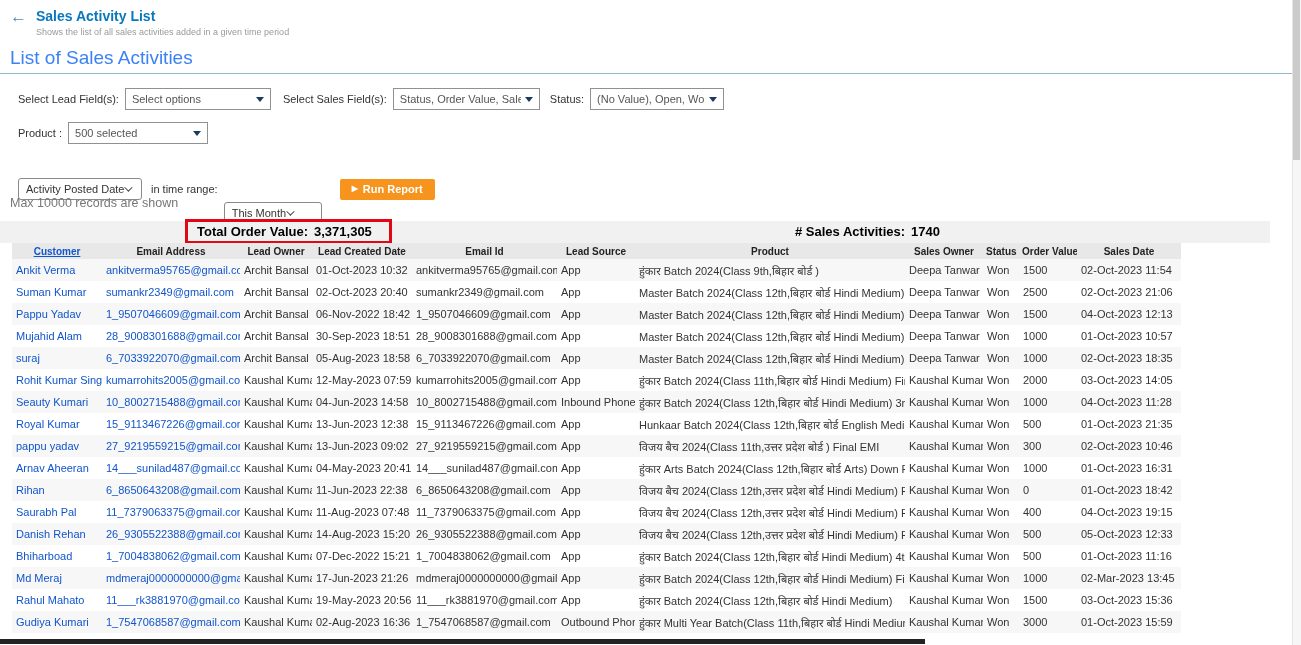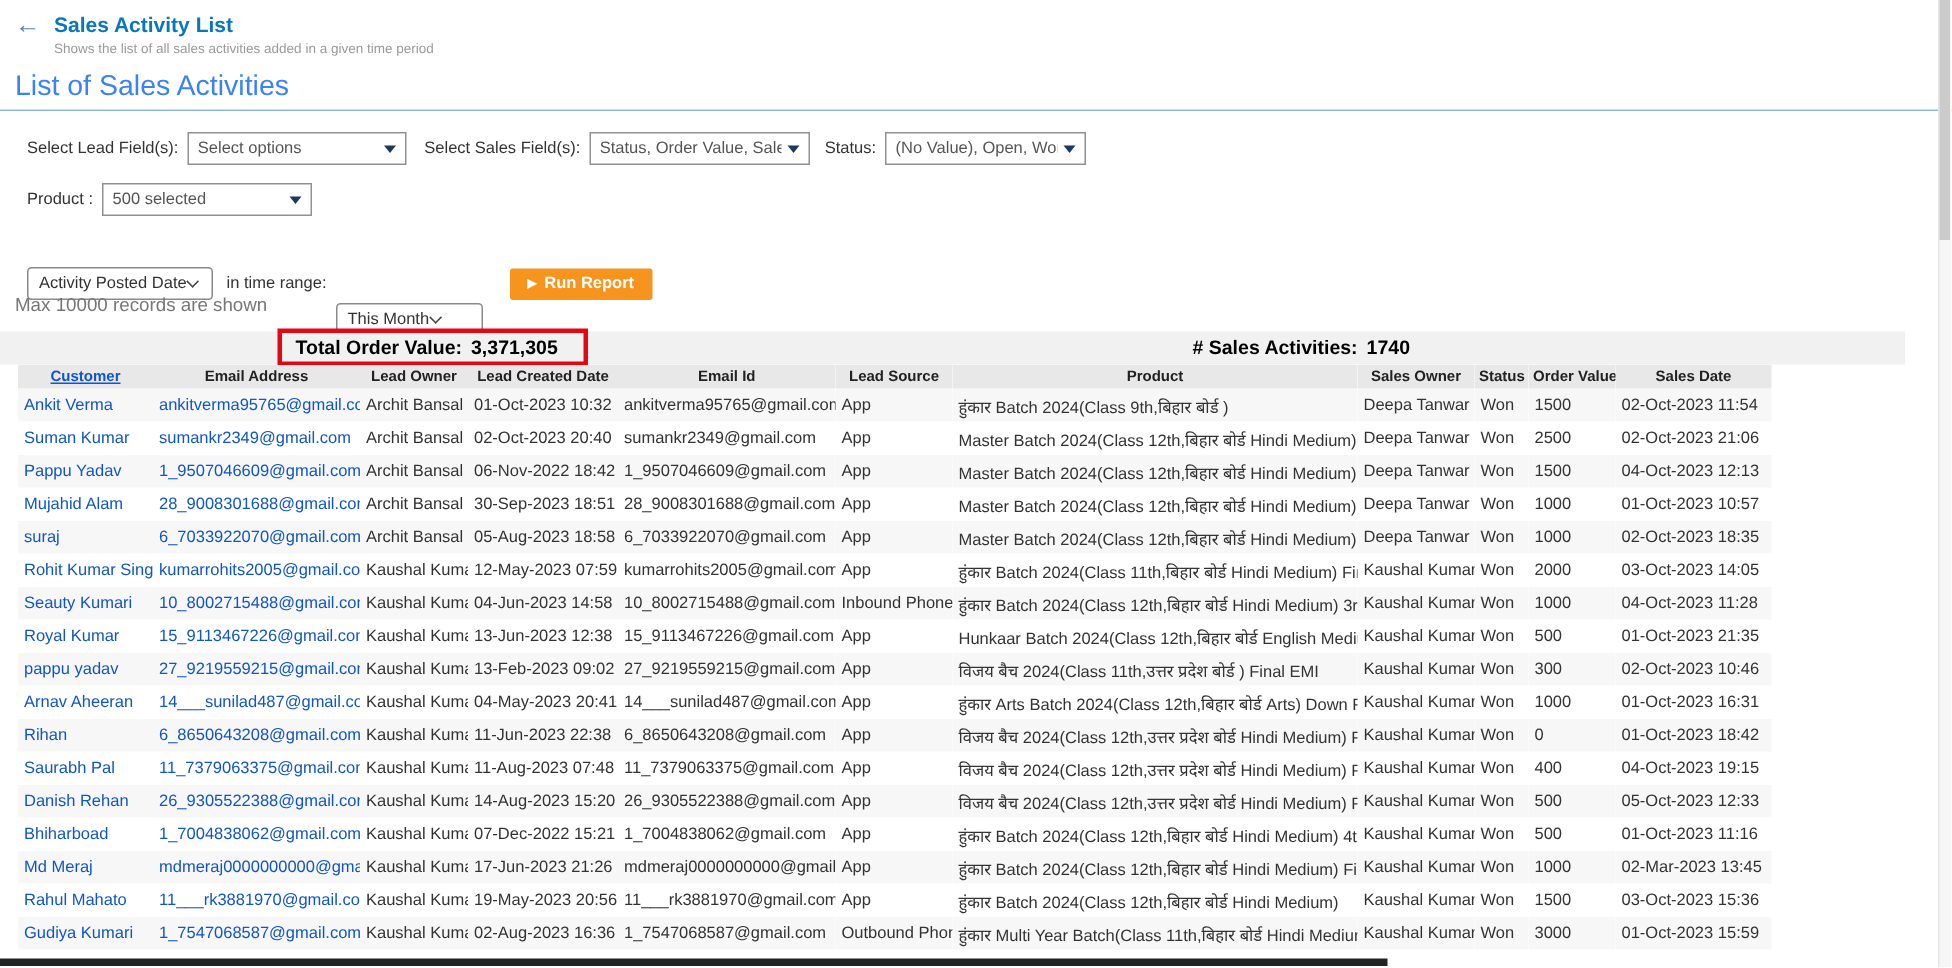--- a/index.html
+++ b/index.html
@@ -265,21 +265,21 @@
           <td>Hunkaar Batch 2024(Class 12th,बिहार बोर्ड English Medium) Final EMI</td>
           <td>Kaushal Kumar</td>
           <td>Won</td>
           <td>500</td>
           <td>01-Oct-2023 21:35</td>
         </tr>
         <tr>
           <td><a class="cell-link">pappu yadav</a></td>
           <td><a class="cell-link">27_9219559215@gmail.com</a></td>
           <td>Kaushal Kumar</td>
-          <td>13-Feb-2023 09:02</td>
+          <td>13-Jun-2023 09:02</td>
           <td>27_9219559215@gmail.com</td>
           <td>App</td>
           <td>विजय बैच 2024(Class 11th,उत्तर प्रदेश बोर्ड ) Final EMI</td>
           <td>Kaushal Kumar</td>
           <td>Won</td>
           <td>300</td>
           <td>02-Oct-2023 10:46</td>
         </tr>
         <tr>
           <td><a class="cell-link">Arnav Aheeran</a></td>

